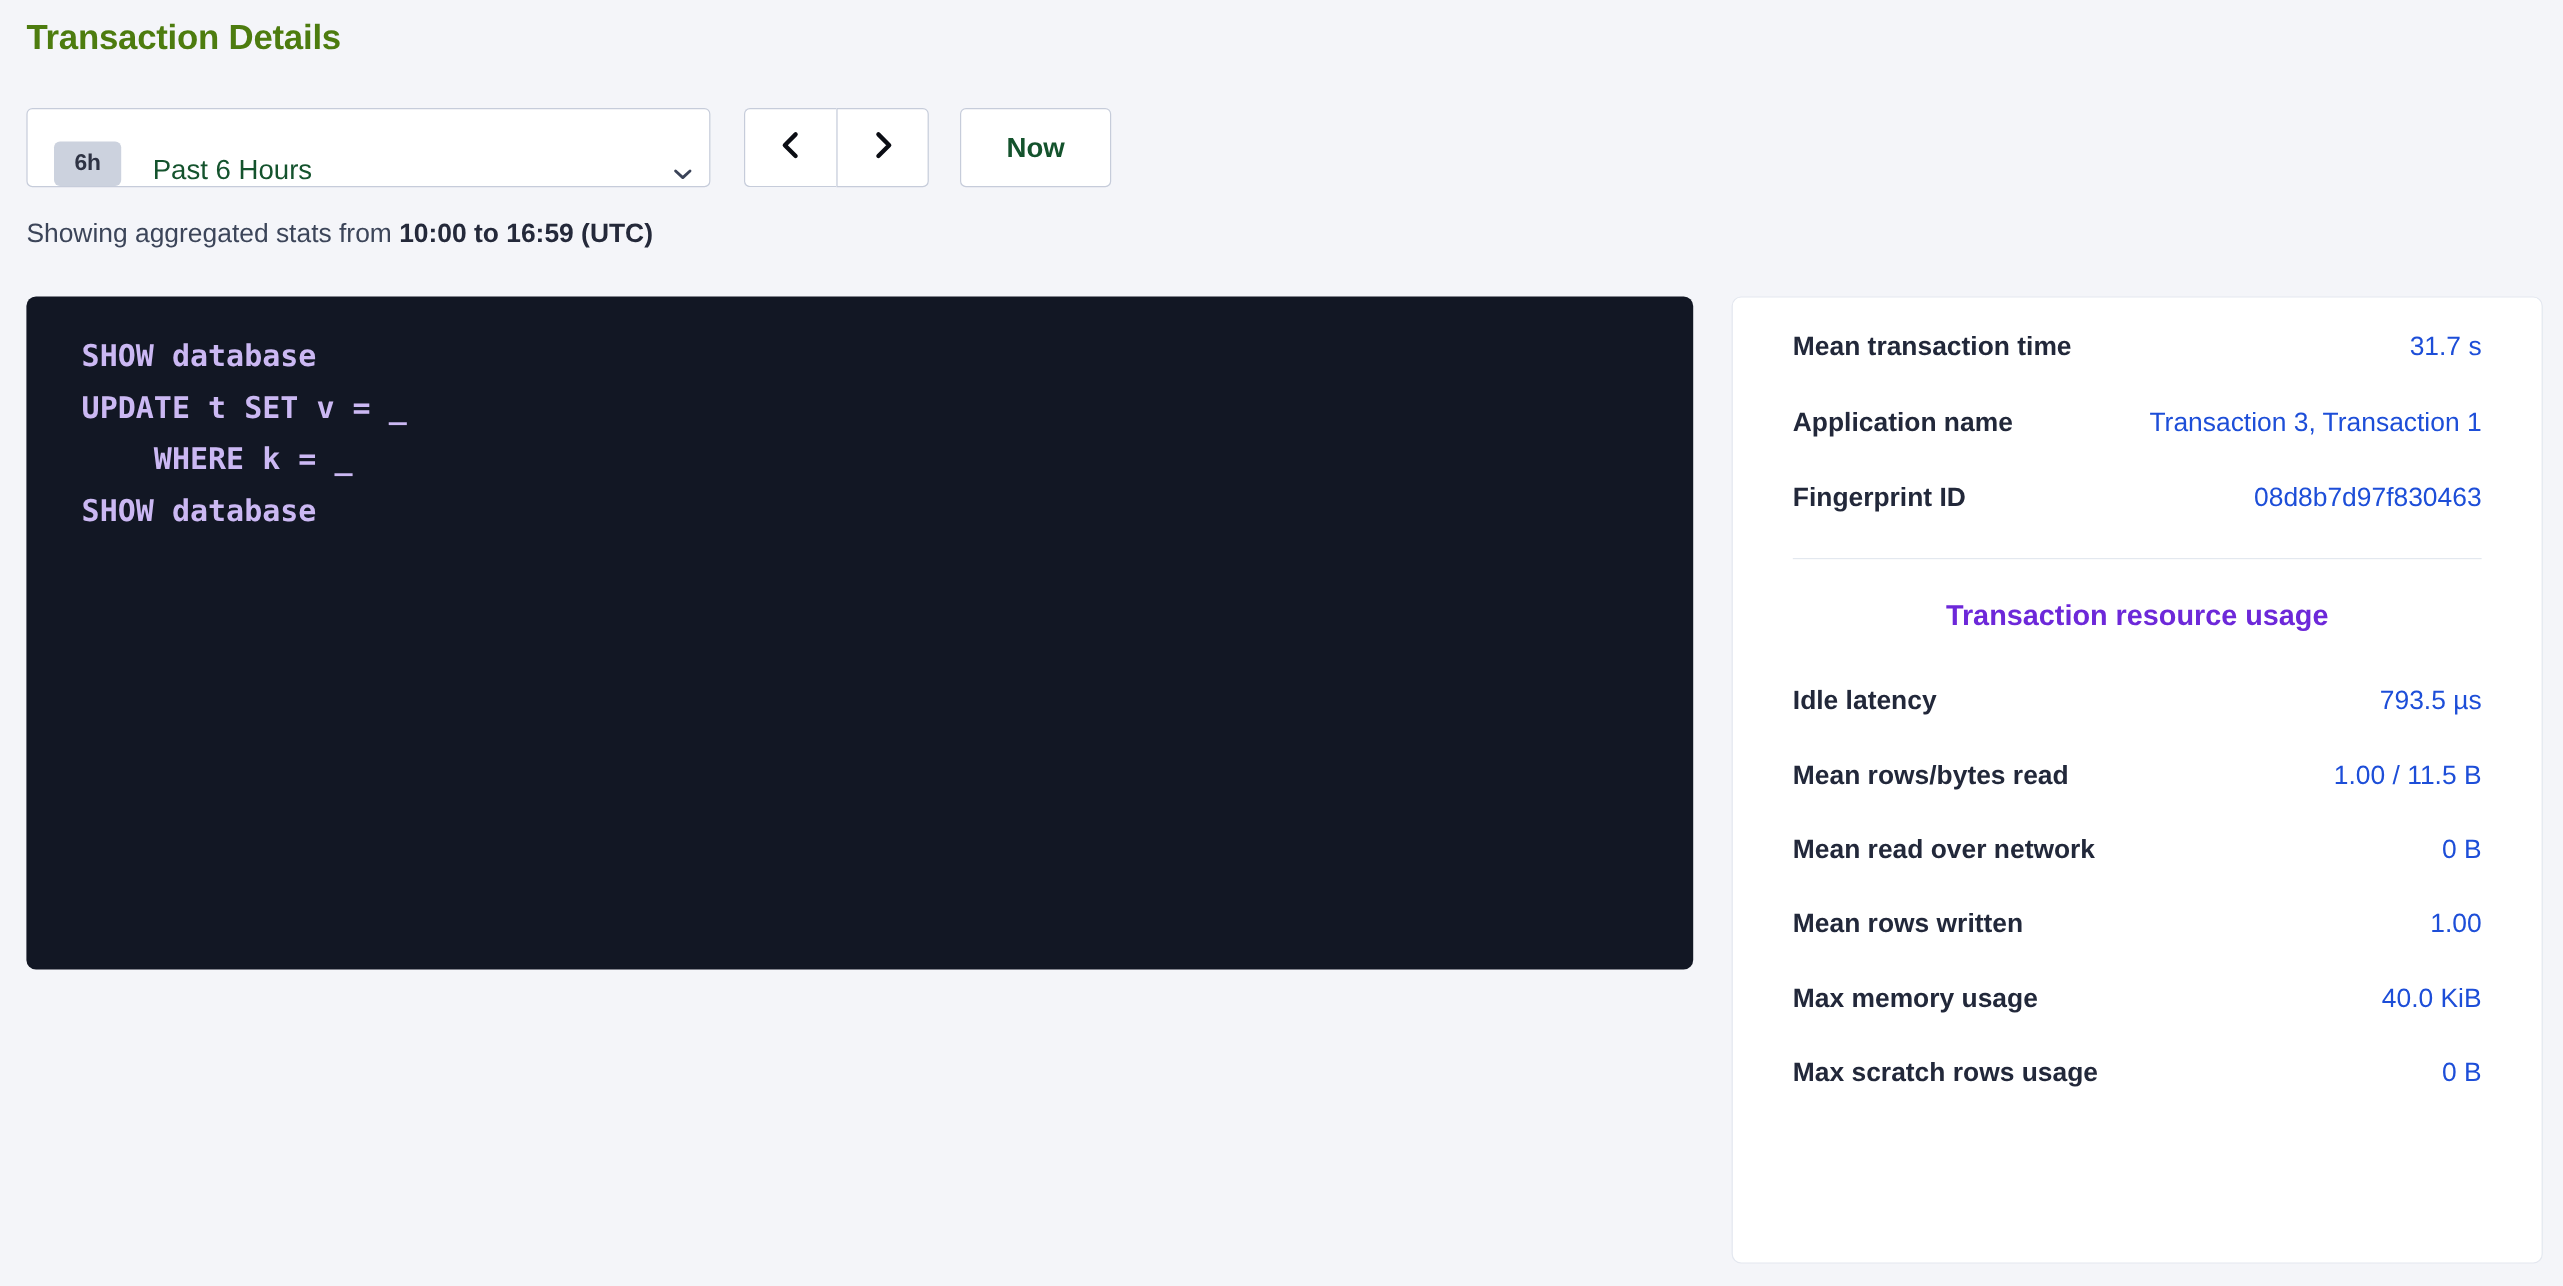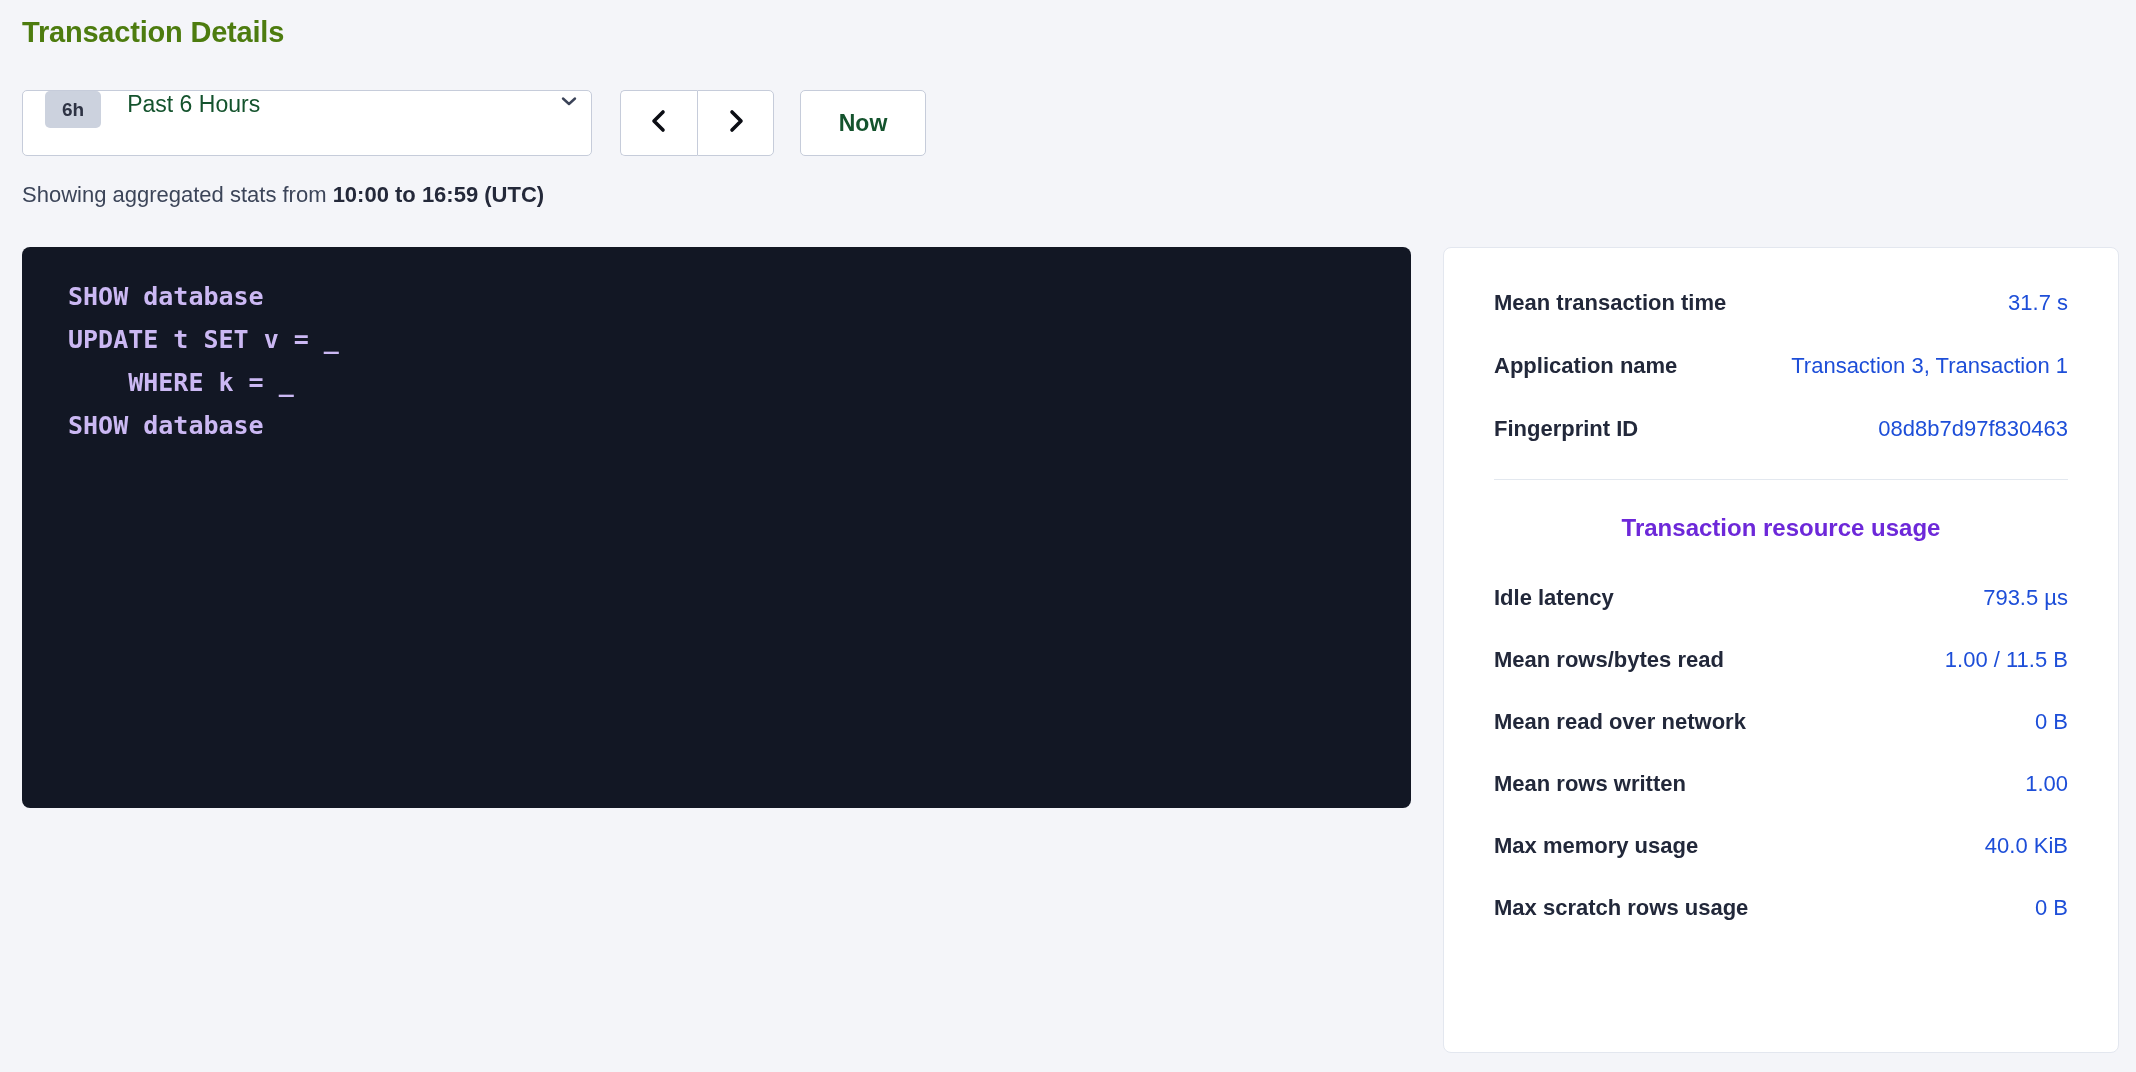--- a/index.html
+++ b/index.html
@@ -37,21 +37,21 @@
   }
 
   #time-range-select {
     width: 570px;
     height: 66px;
     box-sizing: border-box;
     background: #ffffff;
     border: 1px solid #c6ccda;
     border-radius: 5px;
     display: flex;
-    align-items: flex-start;
+    align-items: flex-end;
     padding: 0 12px 0 22px;
     cursor: pointer;
   }
   #time-range-badge {
     background: #ccd2de;
     color: #2e3344;
     font-size: 19px;
     font-weight: bold;
     border-radius: 5px;
     padding: 9px 17px;
@@ -143,21 +143,21 @@
   #details-card {
     position: absolute;
     left: 1443px;
     top: 247px;
     width: 676px;
     height: 806px;
     box-sizing: border-box;
     background: #ffffff;
     border: 1px solid #e3e7ef;
     border-radius: 8px;
-    padding: 42px 50px 0 50px;
+    padding: 28px 50px 0 50px;
   }
   .stat-row {
     display: flex;
     align-items: baseline;
     justify-content: space-between;
     margin-bottom: 37px;
     gap: 16px;
   }
   .stat-label {
     font-size: 22px;

